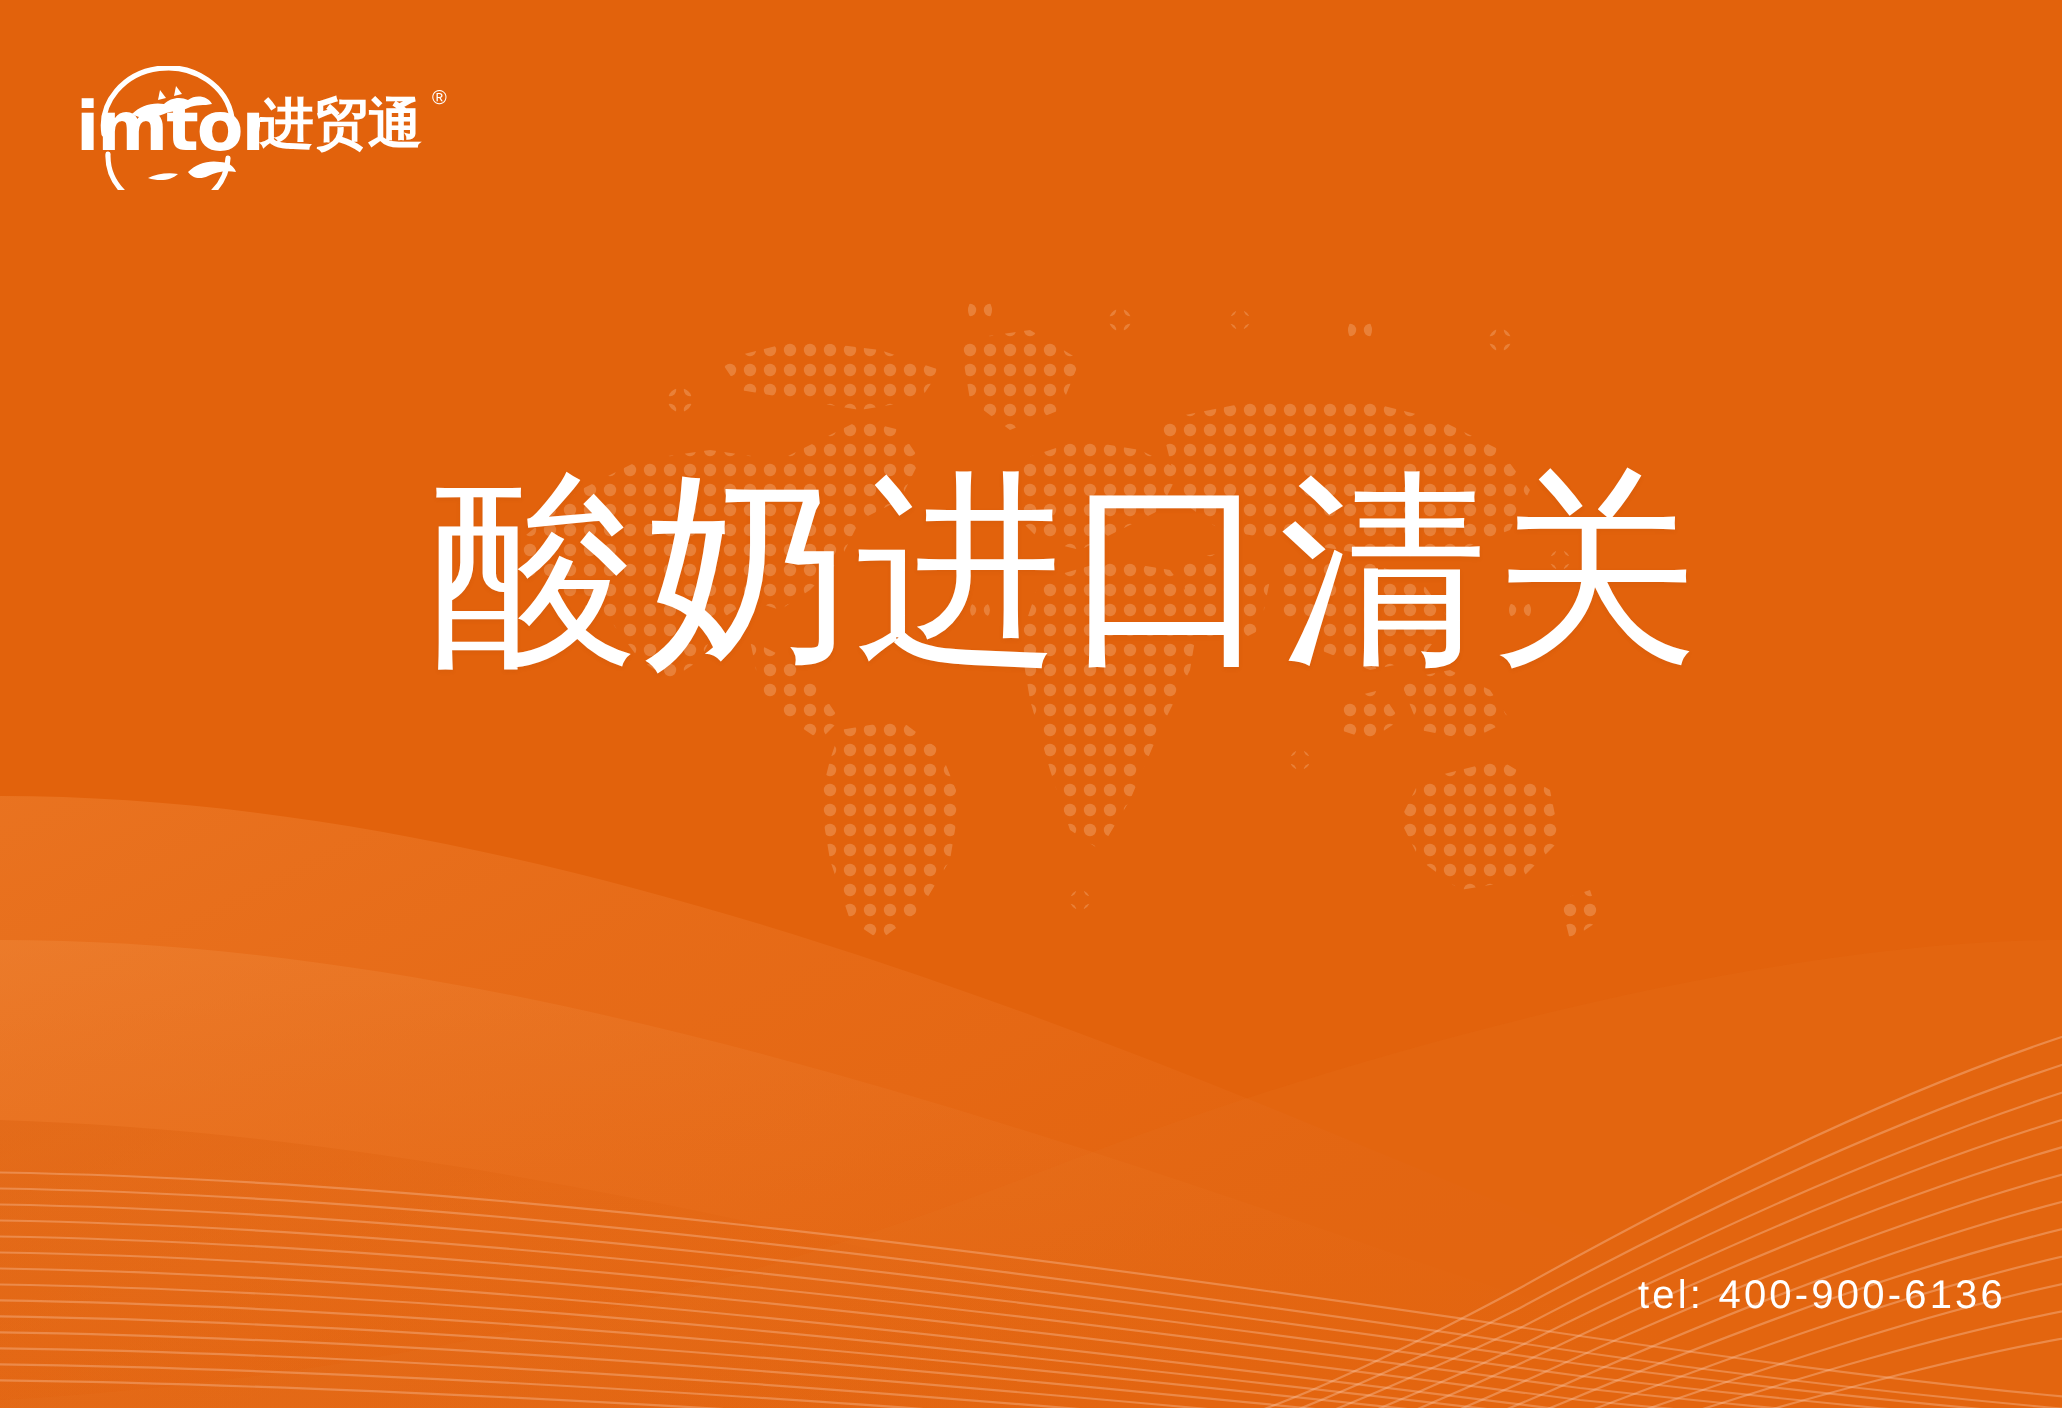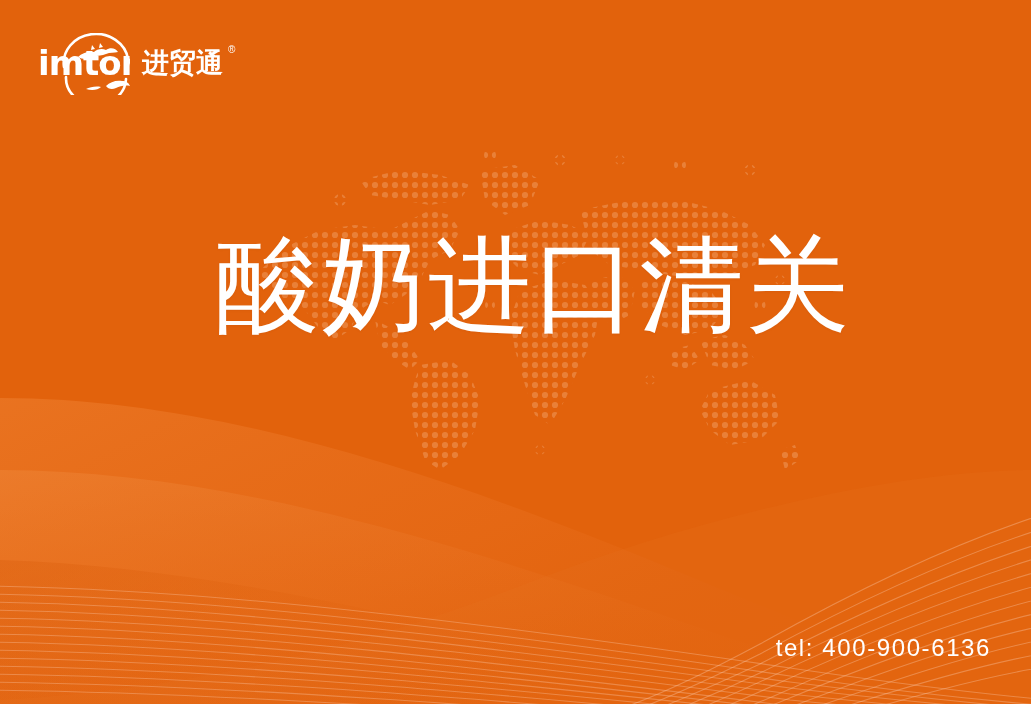--- a/index.html
+++ b/index.html
@@ -31,21 +31,21 @@
     left: 240px;
     top: 140px;
     width: 560px;
     height: 335px;
   }
   #dotmap svg { width: 100%; height: 100%; }
 
   
   #logo {
     position: absolute;
-    left: 50px;
+    left: 38px;
     top: 33px;
     width: 178px;
     height: 62px;
   }
   #logo .mark {
     position: absolute;
     left: 0;
     top: 0;
     width: 92px;
     height: 62px;
@@ -85,24 +85,24 @@
     font-size: 104px;
     line-height: 126px;
     letter-spacing: 2px;
     text-shadow: 0 1px 2px rgba(150,60,0,0.10);
   }
   #headline .line { display: block; }
 
   
   #phone {
     position: absolute;
-    right: 40px;
+    right: 28px;
     top: 634px;
     color: #ffffff;
-    font-size: 24px;
+    font-size: 20px;
     line-height: 28px;
     letter-spacing: 1.6px;
     white-space: nowrap;
     font-family: "Liberation Sans", "DejaVu Sans", sans-serif;
   }
 </style>
 </head>
 <body>
 
 <div id="banner">

